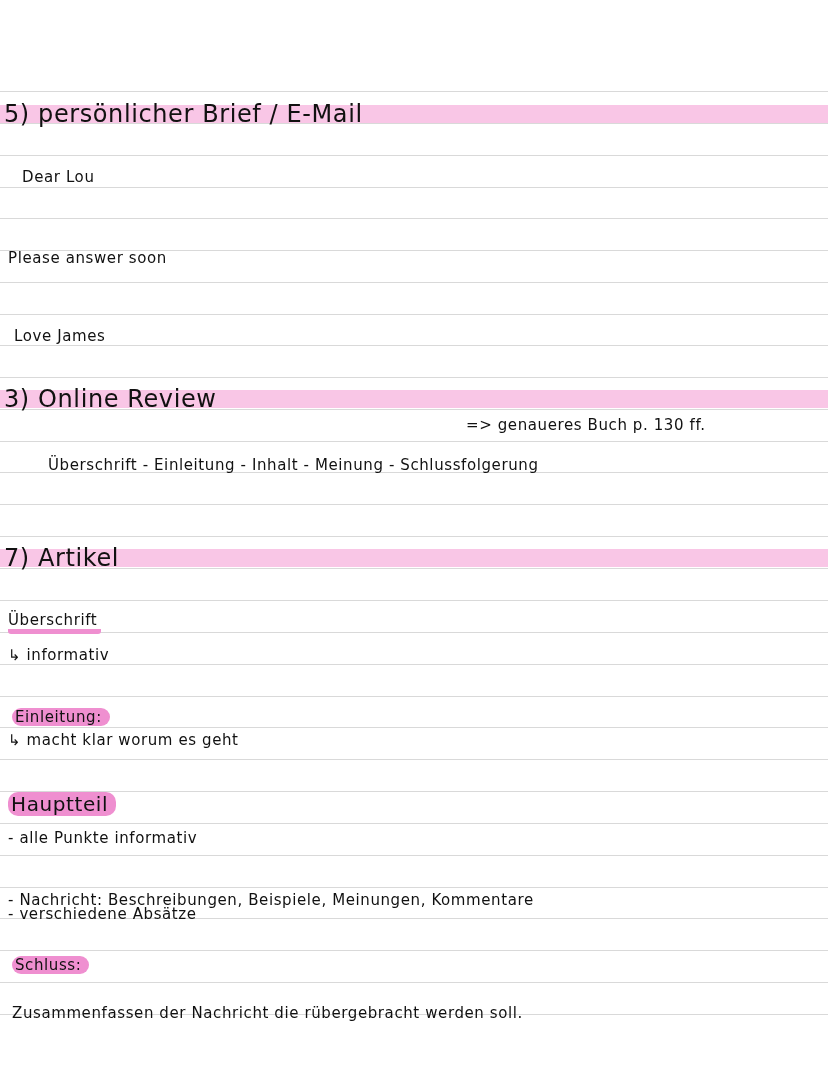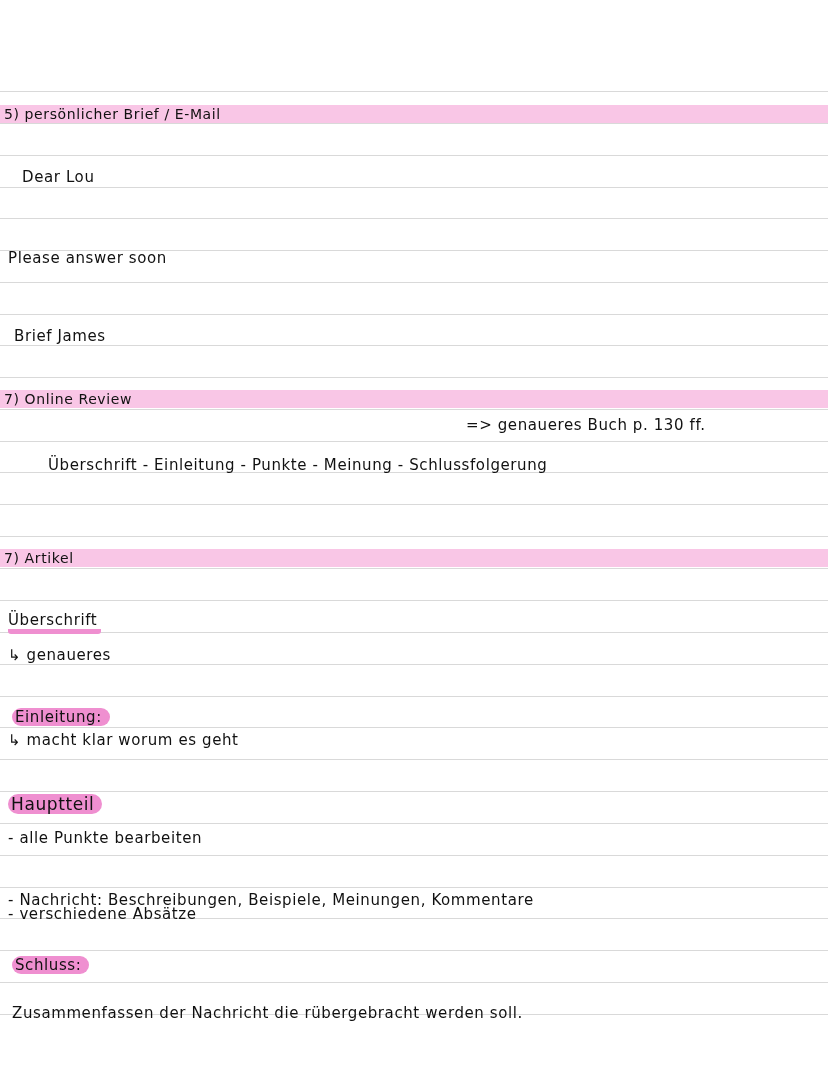--- a/index.html
+++ b/index.html
@@ -1,24 +1,24 @@
 <!DOCTYPE html>
 <html><head>
 <meta charset="utf-8">
 <style>
   html, body { margin:0; padding:0; background:#ffffff; }
   body { width:828px; height:1070px; position:relative; overflow:hidden;
          font-family:"DejaVu Sans", sans-serif; color:#111; }
   .rule { position:absolute; left:0; width:828px; height:1px; background:#d9d9d9; }
   .band { position:absolute; left:0; width:828px; height:18px; background:#f9c6e6; }
   .txt { position:absolute; font-size:15px; line-height:20px; white-space:nowrap; letter-spacing:0.6px; }
-  .h { font-size:14px; }
+  .h { font-size:24px; }
   .hl { background:#ef8fd0; border-radius:10px; padding:0 8px 0 3px; }
   .ul { border-bottom:5px solid #ef8fd0; border-radius:3px; padding-right:4px; }
-  .small { font-size:17px; }
+  .small { font-size:20px; }
 </style>
 </head>
 <body>
 
 <div>
   <div class="rule" style="top:91px"></div>
   <div class="rule" style="top:123px"></div>
   <div class="rule" style="top:155px"></div>
   <div class="rule" style="top:187px"></div>
   <div class="rule" style="top:218px"></div>
@@ -46,35 +46,35 @@
   <div class="rule" style="top:918px"></div>
   <div class="rule" style="top:950px"></div>
   <div class="rule" style="top:982px"></div>
   <div class="rule" style="top:1014px"></div>
 </div>
 
 <div class="band" style="top:105px"></div>
 <div class="txt h" style="top:104px; left:4px">5) persönlicher Brief  / E-Mail</div>
 <div class="txt" style="top:167px; left:22px">Dear   Lou</div>
 <div class="txt" style="top:248px; left:8px">Please  answer  soon</div>
-<div class="txt" style="top:326px; left:14px">Brief     James</div>
+<div class="txt" style="top:326px; left:14px">Love     James</div>
 
 <div class="band" style="top:390px"></div>
-<div class="txt h" style="top:389px; left:4px">7)  Online  Review</div>
+<div class="txt h" style="top:389px; left:4px">3)  Online  Review</div>
 <div class="txt" style="top:415px; left:466px">=&gt; genaueres  Buch p. 130 ff.</div>
-<div class="txt" style="top:455px; left:48px">Überschrift  -  Einleitung  - Punkte - Meinung - Schlussfolgerung</div>
+<div class="txt" style="top:455px; left:48px">Überschrift  -  Einleitung  - Inhalt - Meinung - Schlussfolgerung</div>
 
 <div class="band" style="top:549px"></div>
 <div class="txt h" style="top:548px; left:4px">7)  Artikel</div>
 
 <div class="txt" style="top:610px; left:8px"><span class="ul">Überschrift</span></div>
-<div class="txt" style="top:645px; left:8px">↳ genaueres</div>
+<div class="txt" style="top:645px; left:8px">↳ informativ</div>
 
 <div class="txt" style="top:707px; left:12px"><span class="hl">Einleitung:</span></div>
 <div class="txt" style="top:730px; left:8px">↳ macht klar worum es geht</div>
 
 <div class="txt small" style="top:794px; left:8px"><span class="hl">Hauptteil</span></div>
-<div class="txt" style="top:828px; left:8px">- alle Punkte  bearbeiten</div>
+<div class="txt" style="top:828px; left:8px">- alle Punkte  informativ</div>
 <div class="txt" style="top:904px; left:8px">- verschiedene  Absätze</div>
 <div class="txt" style="top:890px; left:8px">- Nachricht:    Beschreibungen, Beispiele, Meinungen, Kommentare</div>
 
 <div class="txt" style="top:955px; left:12px"><span class="hl">Schluss:</span></div>
 <div class="txt" style="top:1003px; left:12px">Zusammenfassen der Nachricht die rübergebracht  werden soll.</div>
 
 </body></html>

